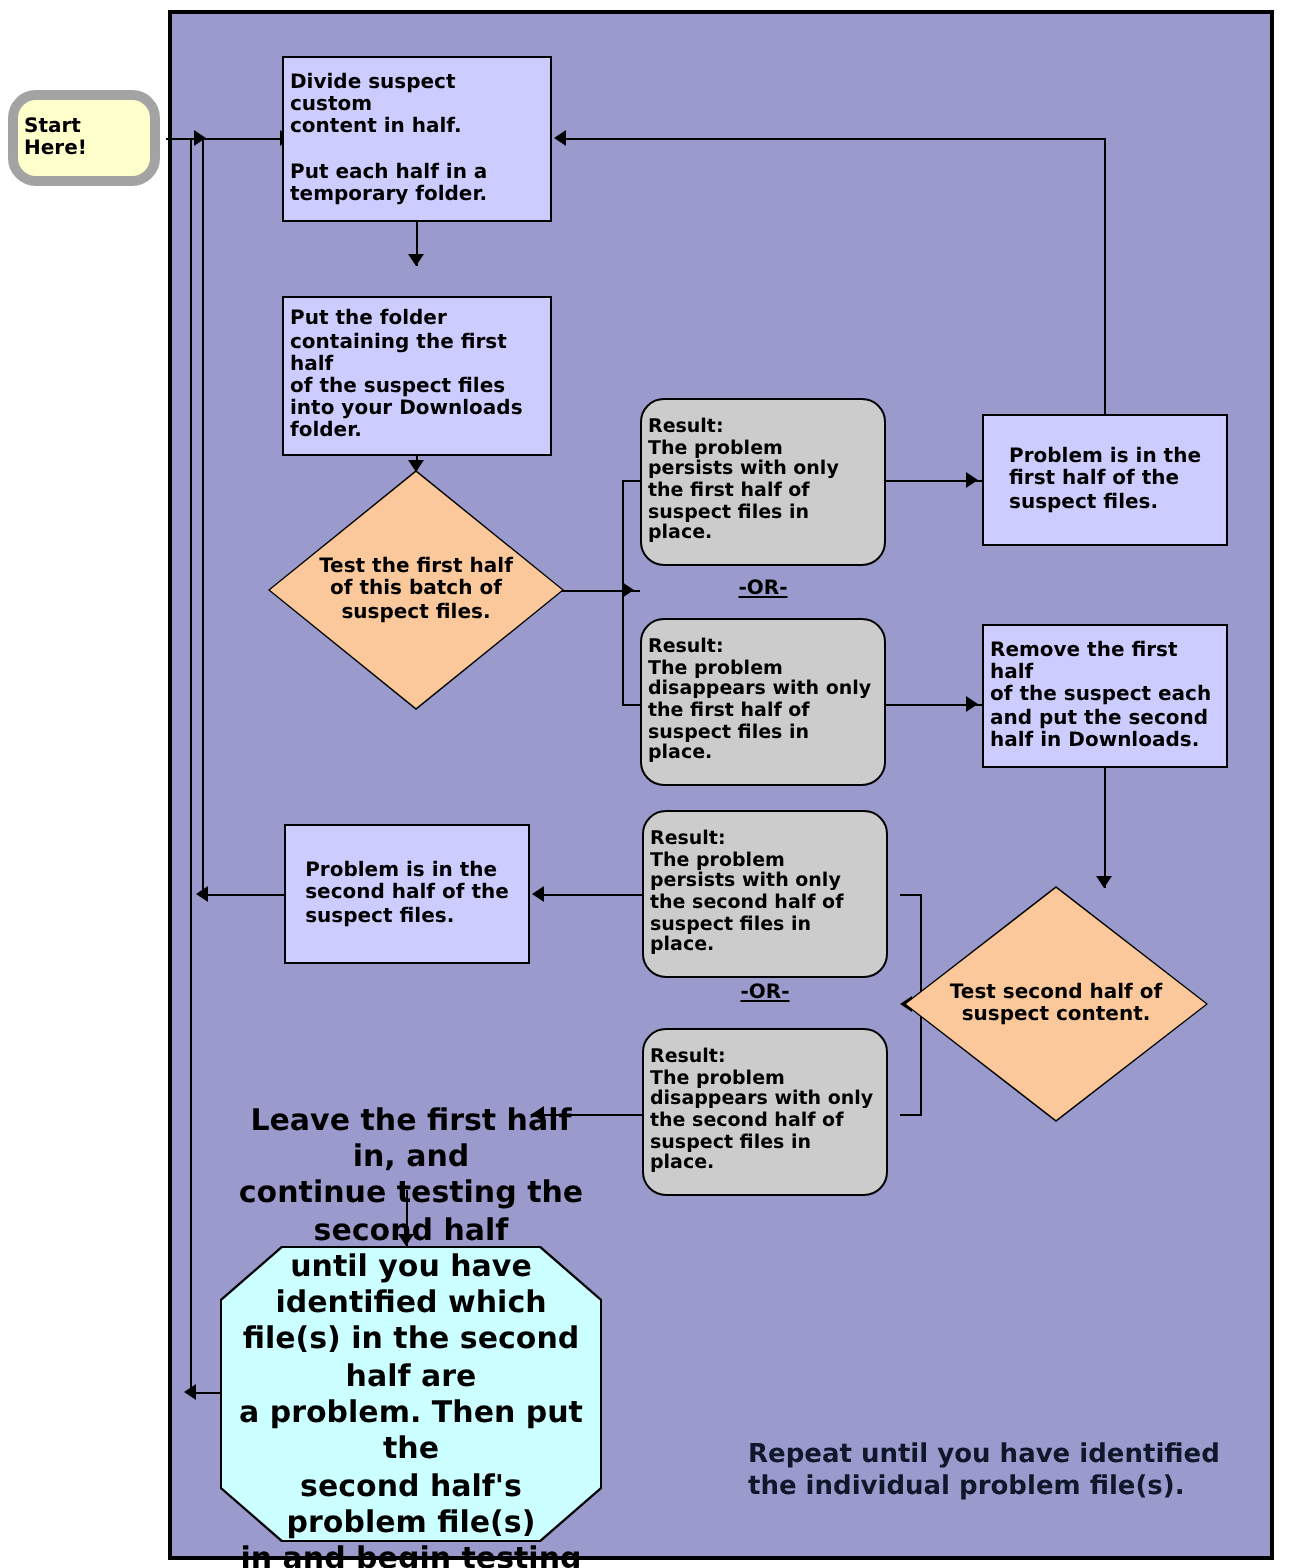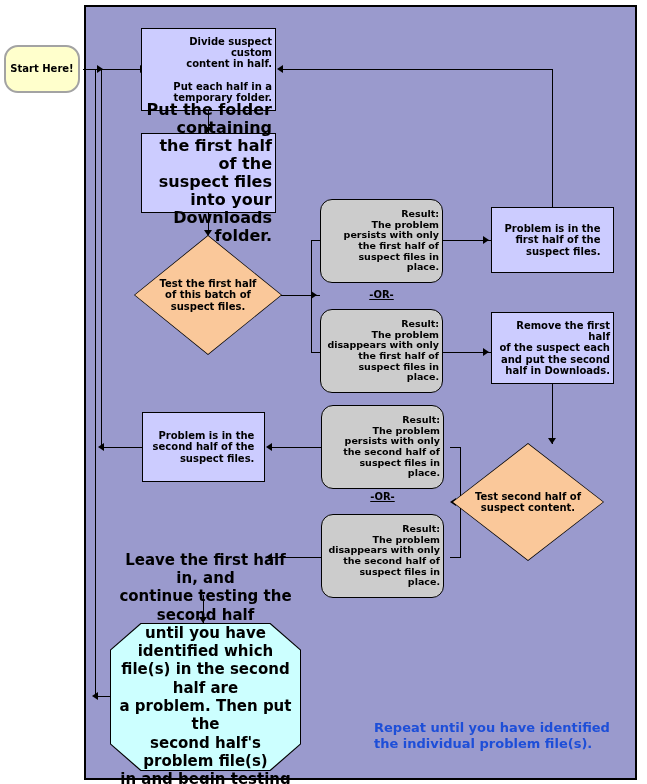--- a/index.html
+++ b/index.html
@@ -6,27 +6,27 @@
   body{width:647px;height:784px;position:relative;overflow:hidden;
        font-family:"DejaVu Sans","Liberation Sans",sans-serif;}
 
   #stage{position:absolute;left:0;top:0;width:647px;height:784px;}
 
   #canvas{position:absolute;left:84px;top:5px;width:553px;height:775px;
           background:#9a9acd;border:2px solid #000;box-sizing:border-box;}
 
   
   .node{position:absolute;box-sizing:border-box;display:flex;
-        align-items:center;justify-content:center;text-align:right;
+        align-items:center;justify-content:center;text-align:left;
         color:#000;font-weight:bold;line-height:1.12;z-index:5;}
   .node .txt{display:block;padding:0 3px;white-space:pre-line;}
 
   .rect{border:1px solid #000;background:#ccccff;}
   .round{border:1px solid #000;background:#cccccc;border-radius:12px;}
-  .start{border:2px solid #a3a3a3;background:#ffffcc;border-radius:14px;}
+  .start{border:5px solid #a3a3a3;background:#ffffcc;border-radius:14px;}
 
   .oct{background:#ccffff;
        clip-path:polygon(16% 0,84% 0,100% 18%,100% 82%,84% 100%,16% 100%,0 82%,0 18%);}
   .octb{background:#000;
         clip-path:polygon(16% 0,84% 0,100% 18%,100% 82%,84% 100%,16% 100%,0 82%,0 18%);}
 
   .diamond{background:#fac89a;clip-path:polygon(50% 0,100% 50%,50% 100%,0 50%);}
   .diamondb{background:#000;clip-path:polygon(50% 0,100% 50%,50% 100%,0 50%);}
 
   .shapewrap{position:absolute;z-index:5;}
@@ -38,21 +38,21 @@
   
   .ln{position:absolute;background:#000;z-index:3;}
   .h{height:1px;}
   .v{width:1px;}
   .arrow{position:absolute;width:0;height:0;z-index:4;}
   .ar-r{border-top:4px solid transparent;border-bottom:4px solid transparent;border-left:6px solid #000;}
   .ar-l{border-top:4px solid transparent;border-bottom:4px solid transparent;border-right:6px solid #000;}
   .ar-d{border-left:4px solid transparent;border-right:4px solid transparent;border-top:6px solid #000;}
 
   .label{position:absolute;font-weight:bold;color:#000;z-index:5;text-align:center;text-decoration:underline;}
-  .caption{position:absolute;z-index:5;font-weight:bold;color:#1d4ed8;
+  .caption{position:absolute;z-index:5;font-weight:bold;color:#0f172a;
            line-height:1.25;text-align:left;white-space:pre-line;}
 </style>
 </head>
 <body>
 
 <div id="stage">
 
   <div id="canvas"></div>
 
   <div class="ln h" style="left:83px;top:69px;width:64px;"></div>
@@ -113,21 +113,21 @@
   </div>
 
   <div class="node rect" style="left:141px;top:28px;width:135px;height:83px;font-size:10px;">
     <span class="txt">Divide suspect custom
 content  in half.
 
 Put each half in a
 temporary folder.</span>
   </div>
 
-  <div class="node rect" style="left:141px;top:133px;width:135px;height:80px;font-size:16px;">
+  <div class="node rect" style="left:141px;top:148px;width:135px;height:80px;font-size:10px;">
     <span class="txt">Put the folder
 containing the first half
 of the suspect files
 into your Downloads
 folder.</span>
   </div>
 
   <div class="shapewrap" style="left:134px;top:235px;width:148px;height:120px;">
     <div class="diamondb" style="position:absolute;inset:0;"></div>
     <div class="diamond" style="position:absolute;left:1px;top:1px;right:1px;bottom:1px;"></div>

